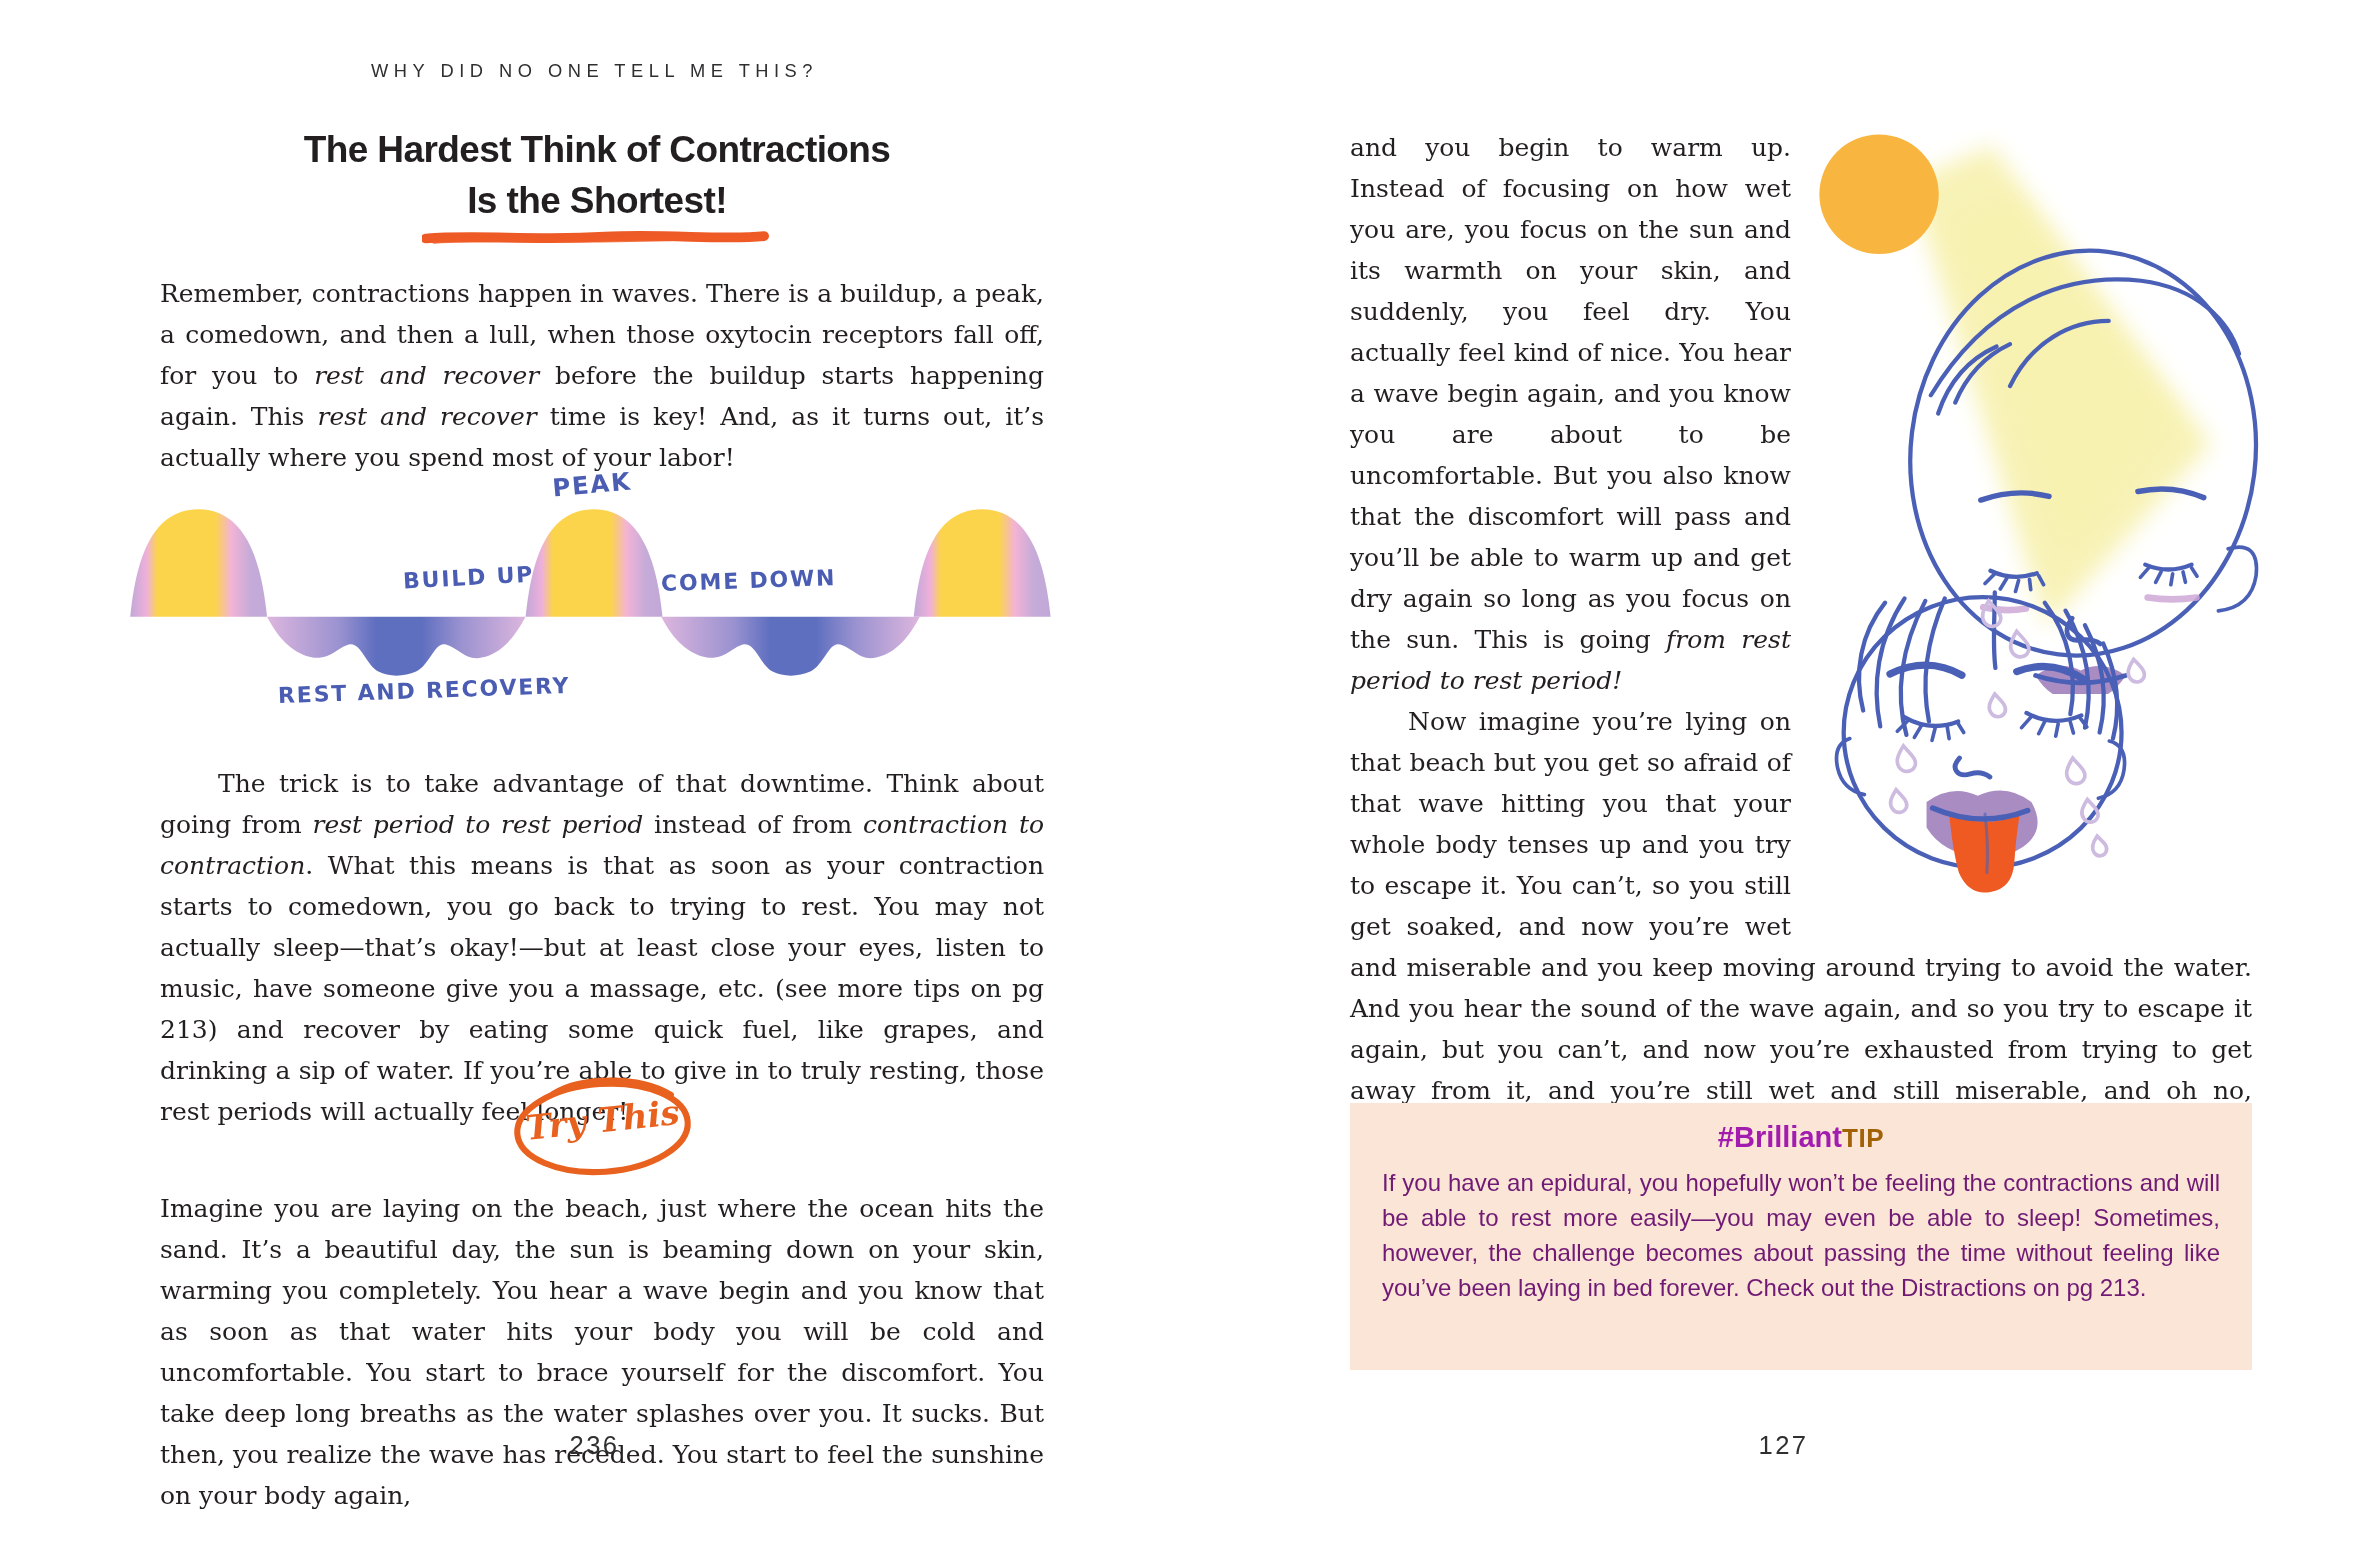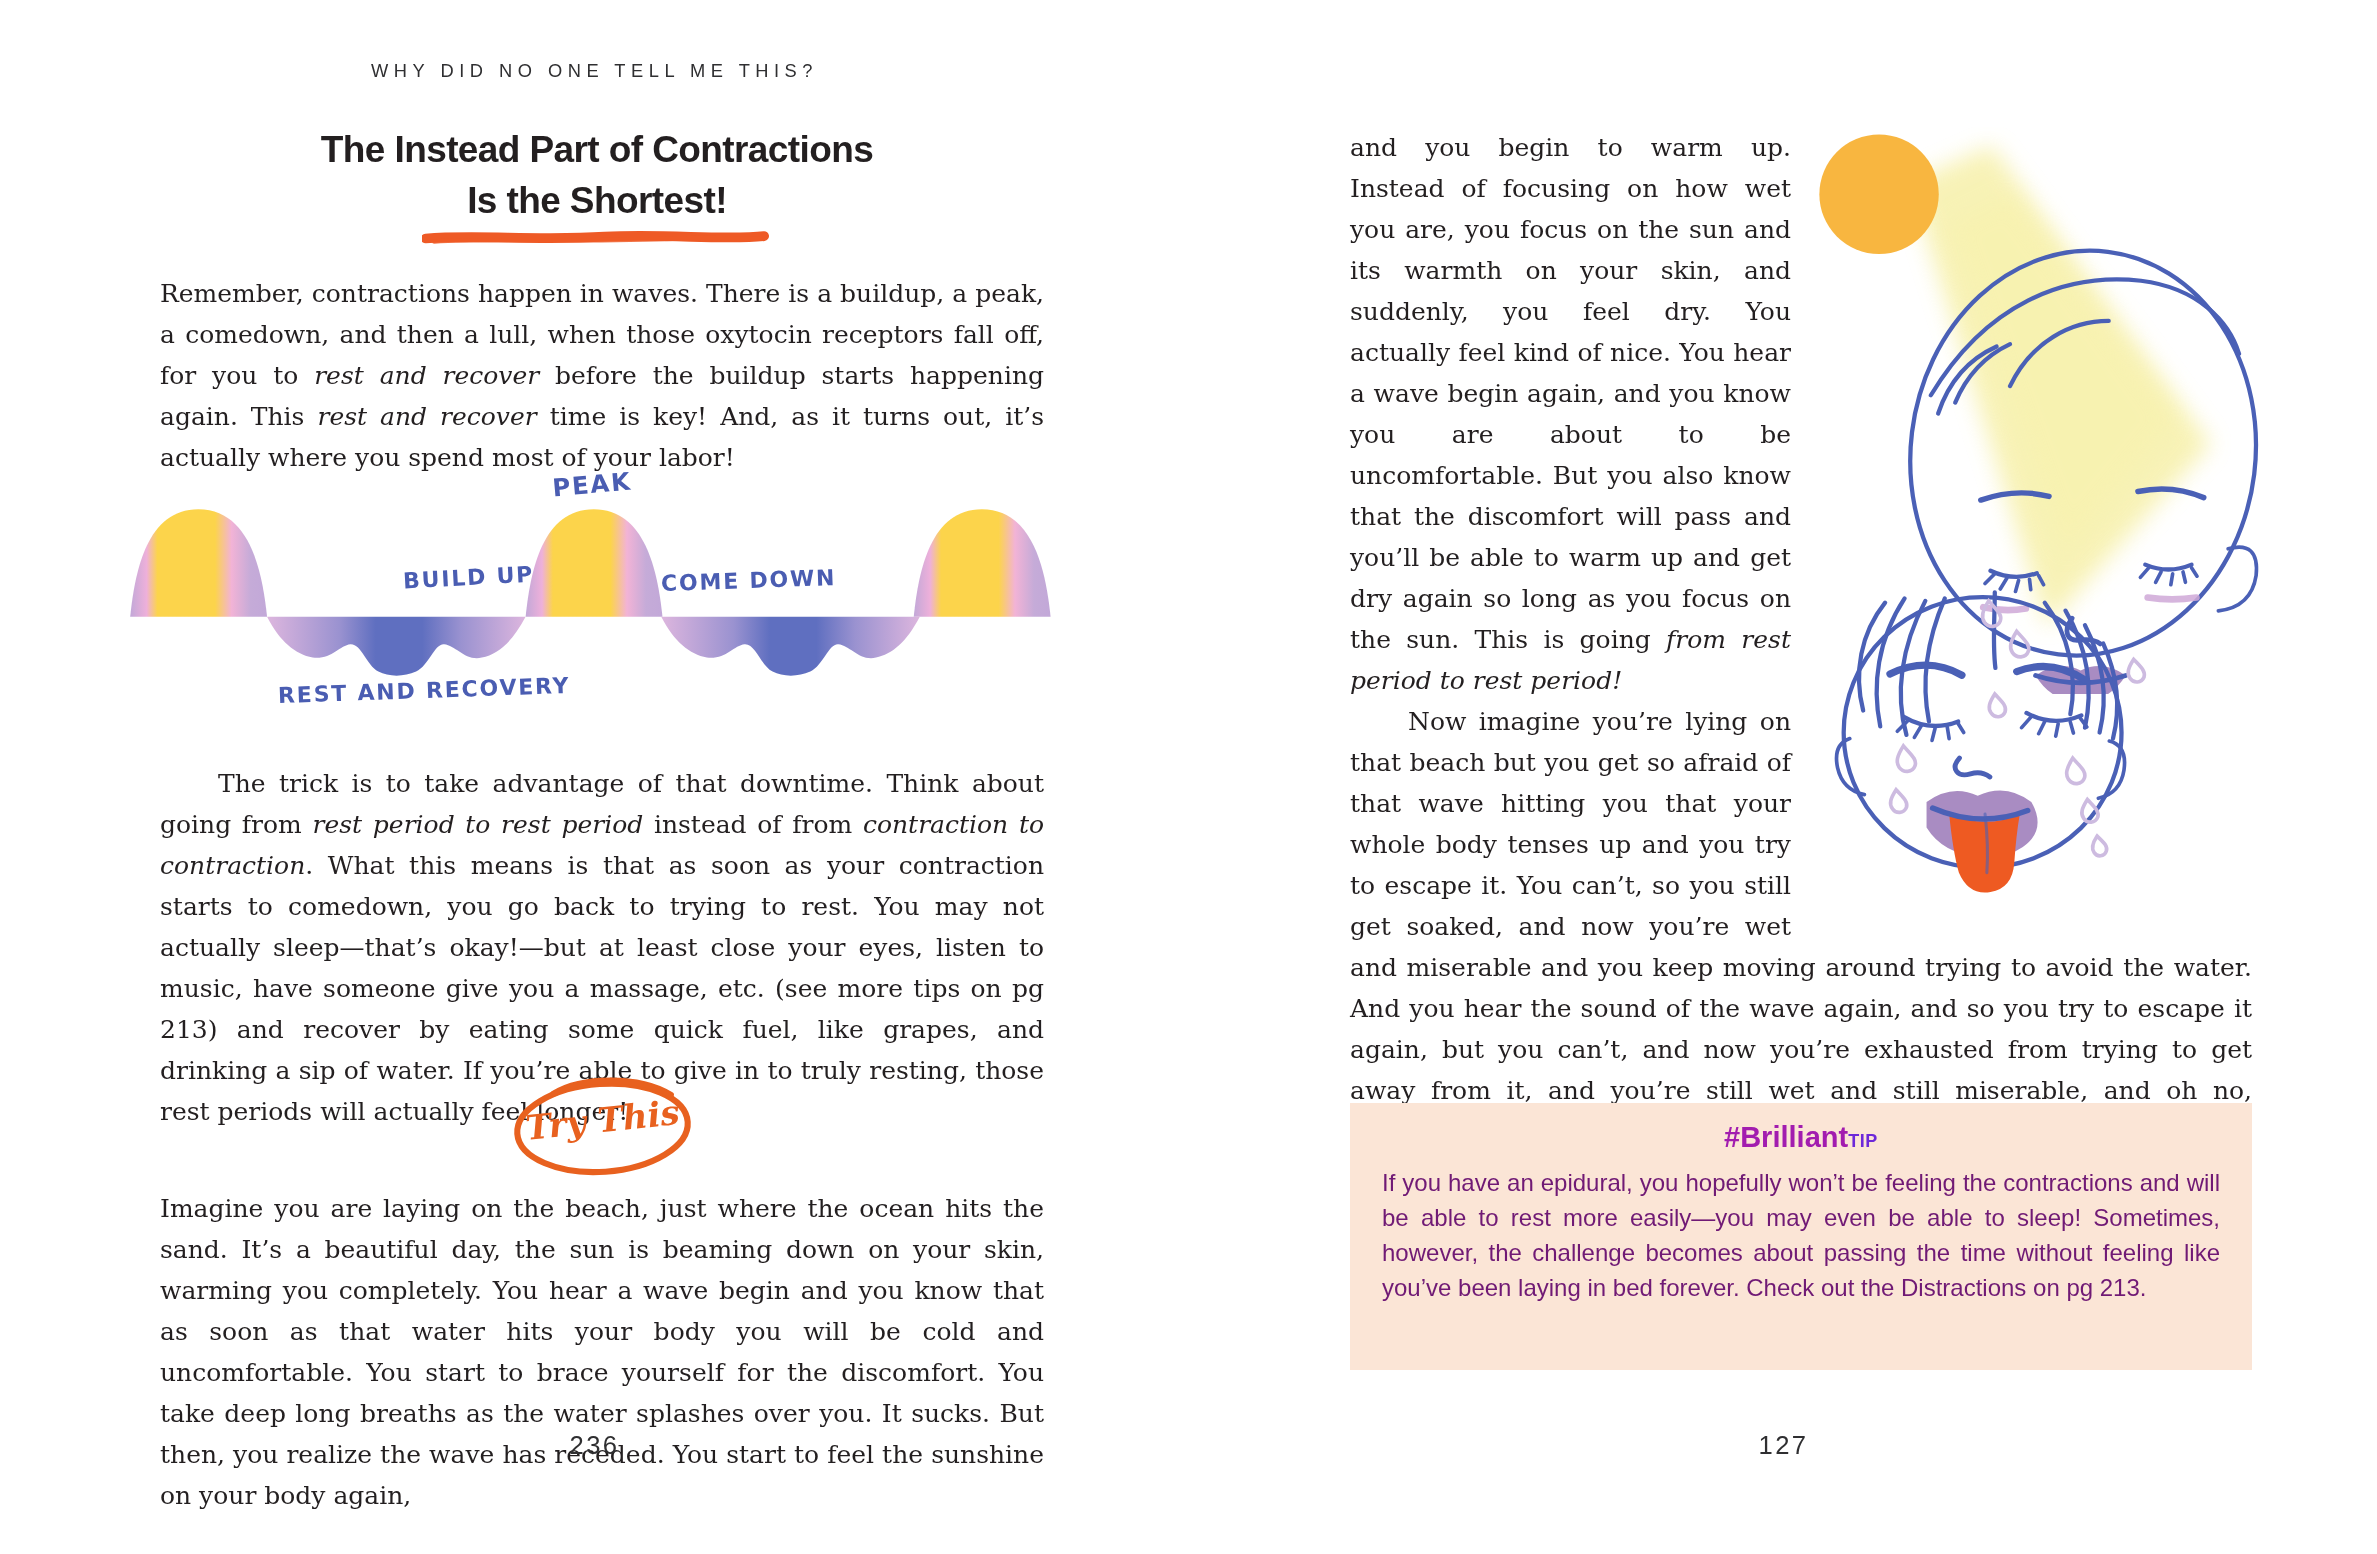--- a/index.html
+++ b/index.html
@@ -38,33 +38,33 @@
   .pn-left{left:0;} .pn-right{left:1189px;}
   .right-text{position:absolute;top:127px;left:1350px;width:902px;}
   .illu-float{float:right;width:445px;height:800px;position:relative;margin:0 0 6.1px 16px;}
   .illu-float svg{position:absolute;}
   .svg-face1{top:0;right:-23px;}
   .svg-face2{top:448px;left:4.9px;}
   .tip-box{position:absolute;top:1103px;left:1350px;width:902px;height:267px;
       background:#fbe5d6;box-sizing:border-box;padding:18.3px 32px 0 32px;}
   .tip-title{text-align:center;font-family:"Liberation Sans", sans-serif;font-weight:700;margin-bottom:11px;}
   .tip-hash{color:#a21caf;font-size:29px;}
-  .tip-tip{color:#6d28d9;font-size:18px;letter-spacing:0.6px;}
+  .tip-tip{color:#a16207;font-size:26px;letter-spacing:0.6px;}
   .tip-body{font-family:"Liberation Sans", sans-serif;font-size:24px;line-height:35px;
       text-align:justify;color:#701a75;}
 </style>
 </head>
 <body>
 
 <div class="spread">
 
   <div class="running-head rh-left">WHY DID NO ONE TELL ME THIS?</div>
 
   <div class="chapter-title">
-    <div>The Instead Part of Contractions</div>
+    <div>The Hardest Think of Contractions</div>
     <div>Is the Shortest!</div>
   </div>
 
   <div class="title-underline">
     <svg width="347" height="21" viewBox="0 0 570 34">
       <path d="M6,17 C90,10 190,21 300,14 C400,9 500,20 562,13" fill="none" stroke="#ee5a26" stroke-width="16" stroke-linecap="round"></path>
       <path d="M20,22 C120,16 260,24 420,17 C480,14 530,19 556,17" fill="none" stroke="#ee5a26" stroke-width="7" stroke-linecap="round" opacity="0.85"></path>
     </svg>
   </div>
 

